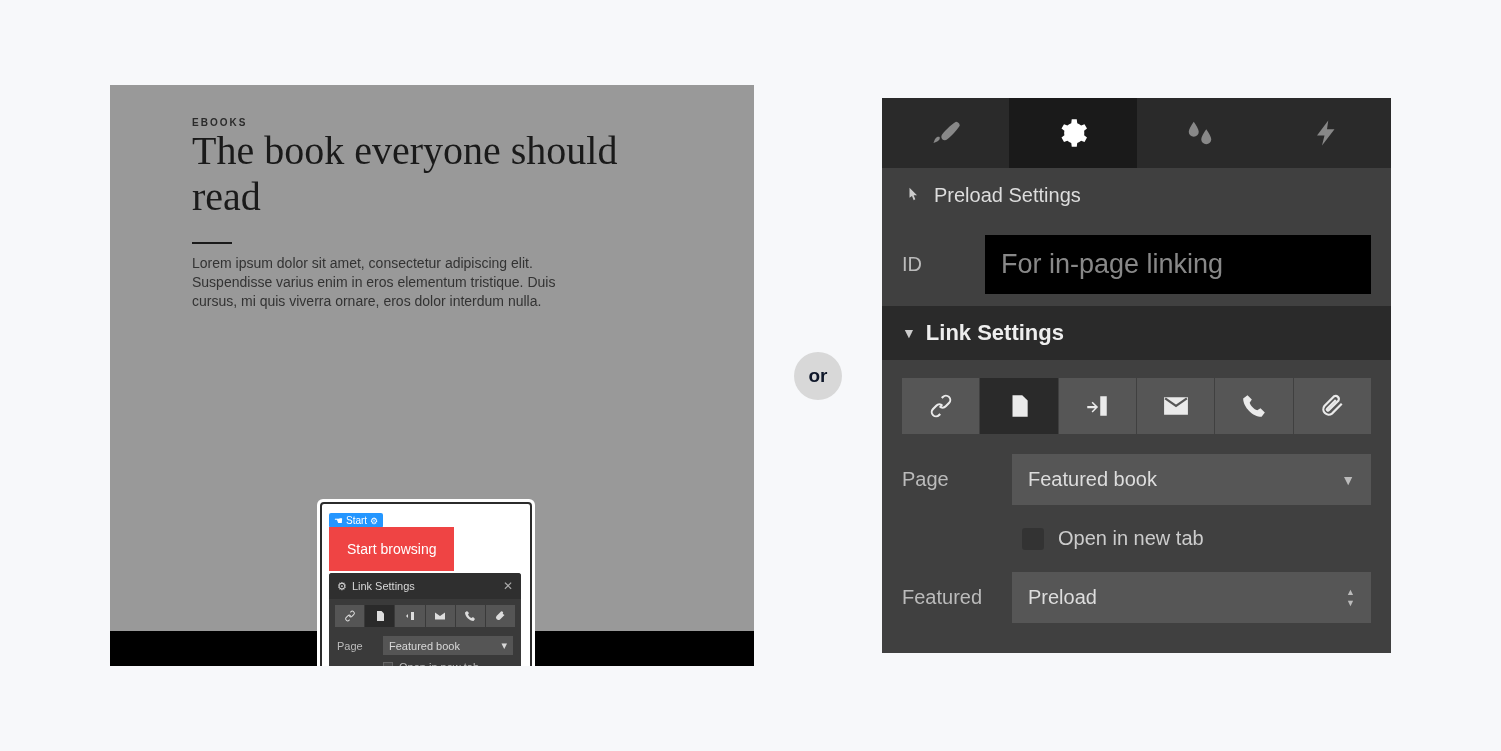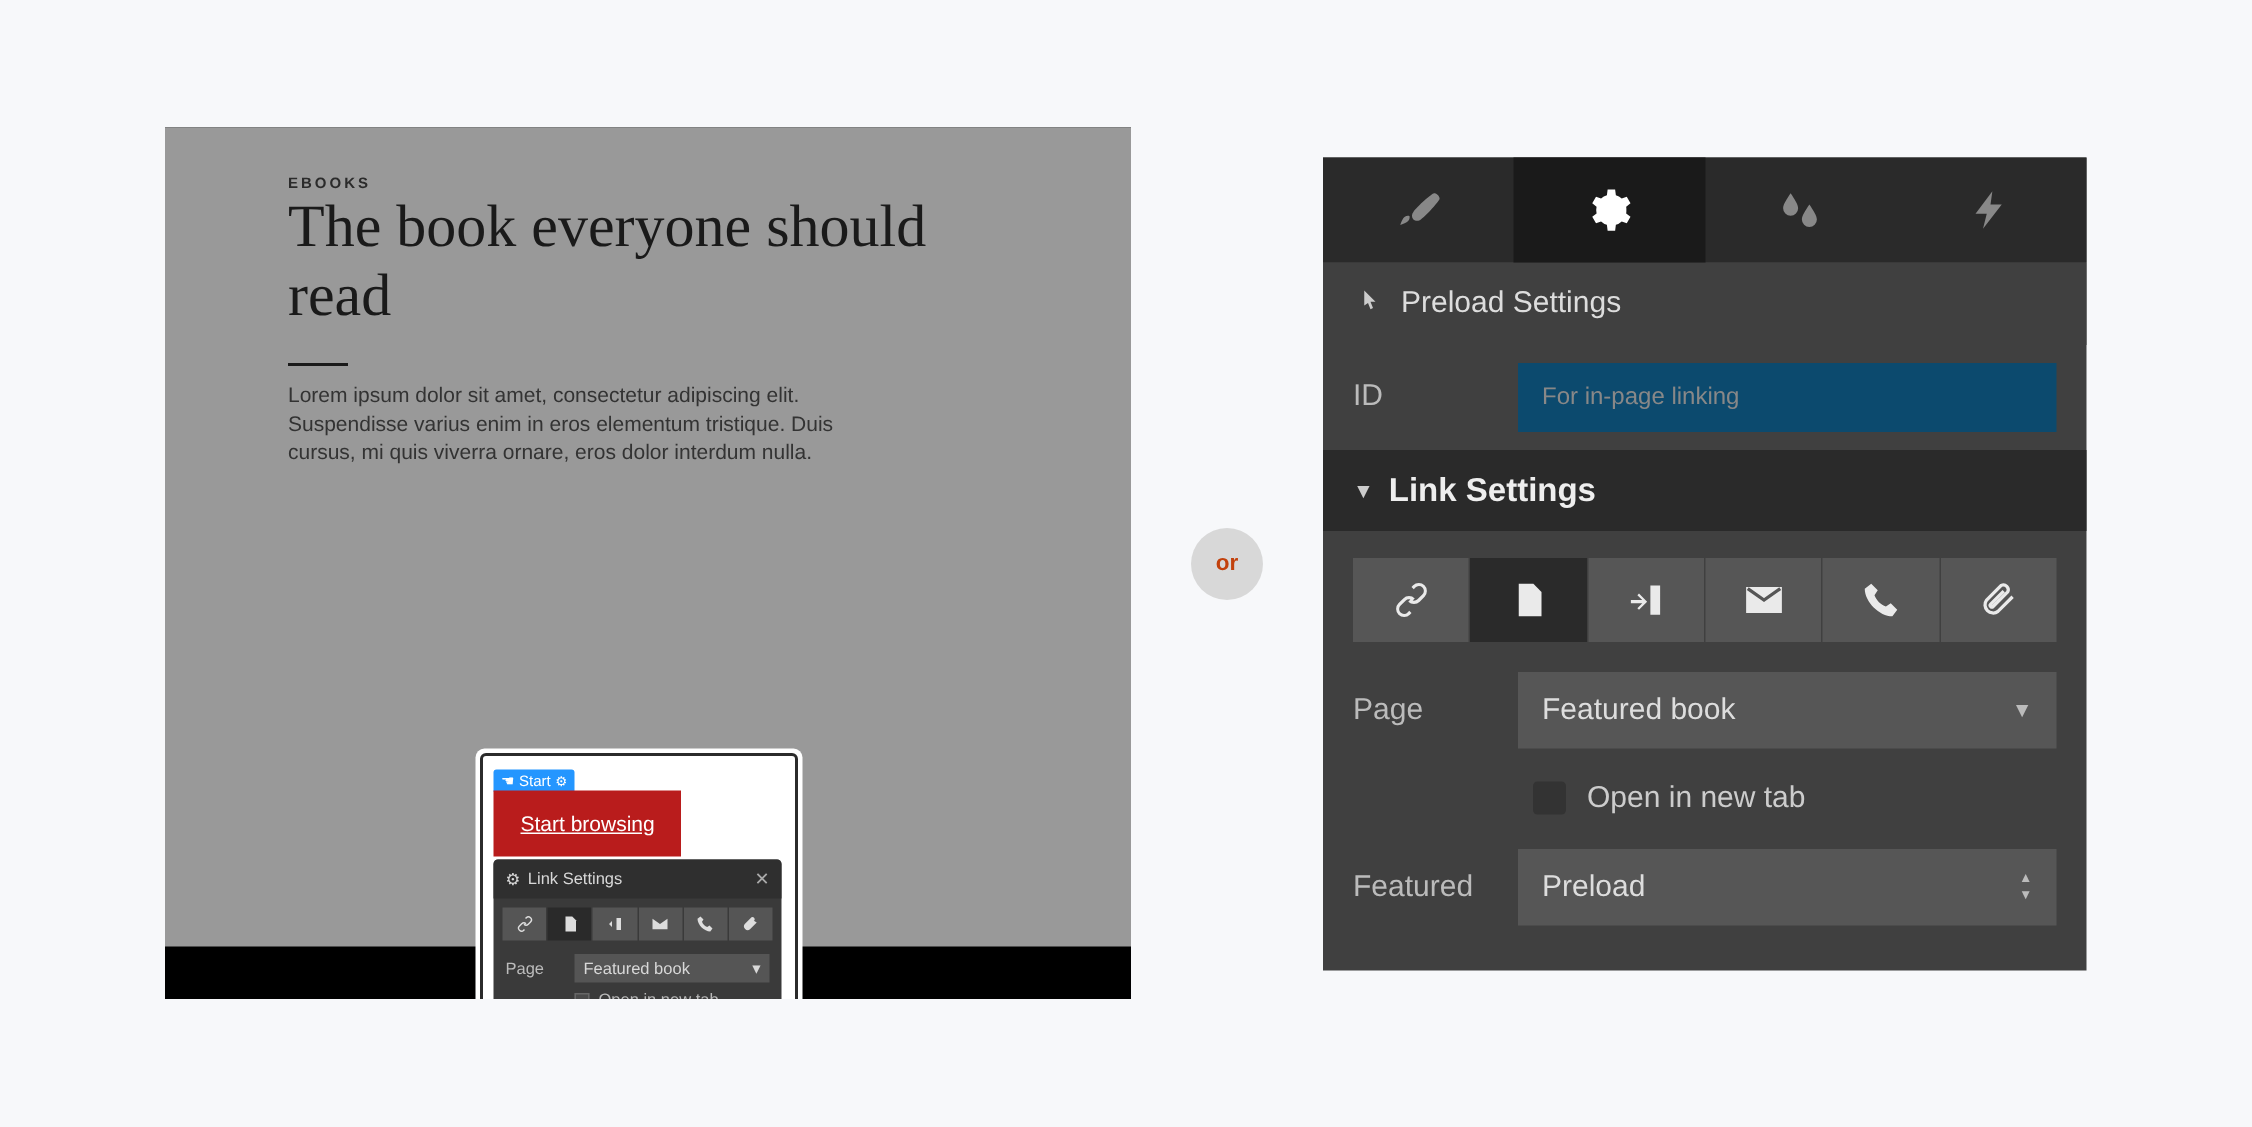--- a/index.html
+++ b/index.html
@@ -83,25 +83,24 @@
   color: #fff;
   font-size: 10px;
   padding: 2px 5px;
   border-radius: 2px;
 }
 .element-tag .gear { font-size: 9px; }
 .selected-button {
   position: absolute;
   top: 28px;
   left: 12px;
-  background: #b91c1c;
+  background: #ef4444;
   color: #fff;
   font-size: 14px;
   padding: 14px 18px;
-  text-decoration: underline;
 }
 
 
 .mini-popover {
   position: absolute;
   top: 74px;
   left: 12px;
   width: 192px;
   background: #3a3a3a;
   border-radius: 3px;
@@ -162,22 +161,22 @@
 
 .or-badge {
   width: 48px;
   height: 48px;
   border-radius: 50%;
   background: #d8d8d8;
   display: flex;
   align-items: center;
   justify-content: center;
   font-weight: 700;
-  color: #c2410c;
-  font-size: 15px;
+  color: #0f172a;
+  font-size: 19px;
 }
 
 
 .right-panel {
   width: 509px;
   background: #404040;
   color: #d8d8d8;
 }
 .tab-row {
   display: flex;
@@ -211,24 +210,24 @@
   padding: 12px 20px;
   gap: 20px;
 }
 .field-label {
   width: 90px;
   font-size: 20px;
   color: #bbb;
 }
 .field-input {
   flex: 1;
-  background: #0c4a6e;
+  background: #000000;
   border: none;
   padding: 14px 16px;
-  font-size: 16px;
+  font-size: 27px;
   color: #999;
 }
 .field-input::placeholder { color: #888; }
 
 .link-settings-header {
   display: flex;
   align-items: center;
   gap: 10px;
   padding: 14px 20px;
   background: #2a2a2a;

